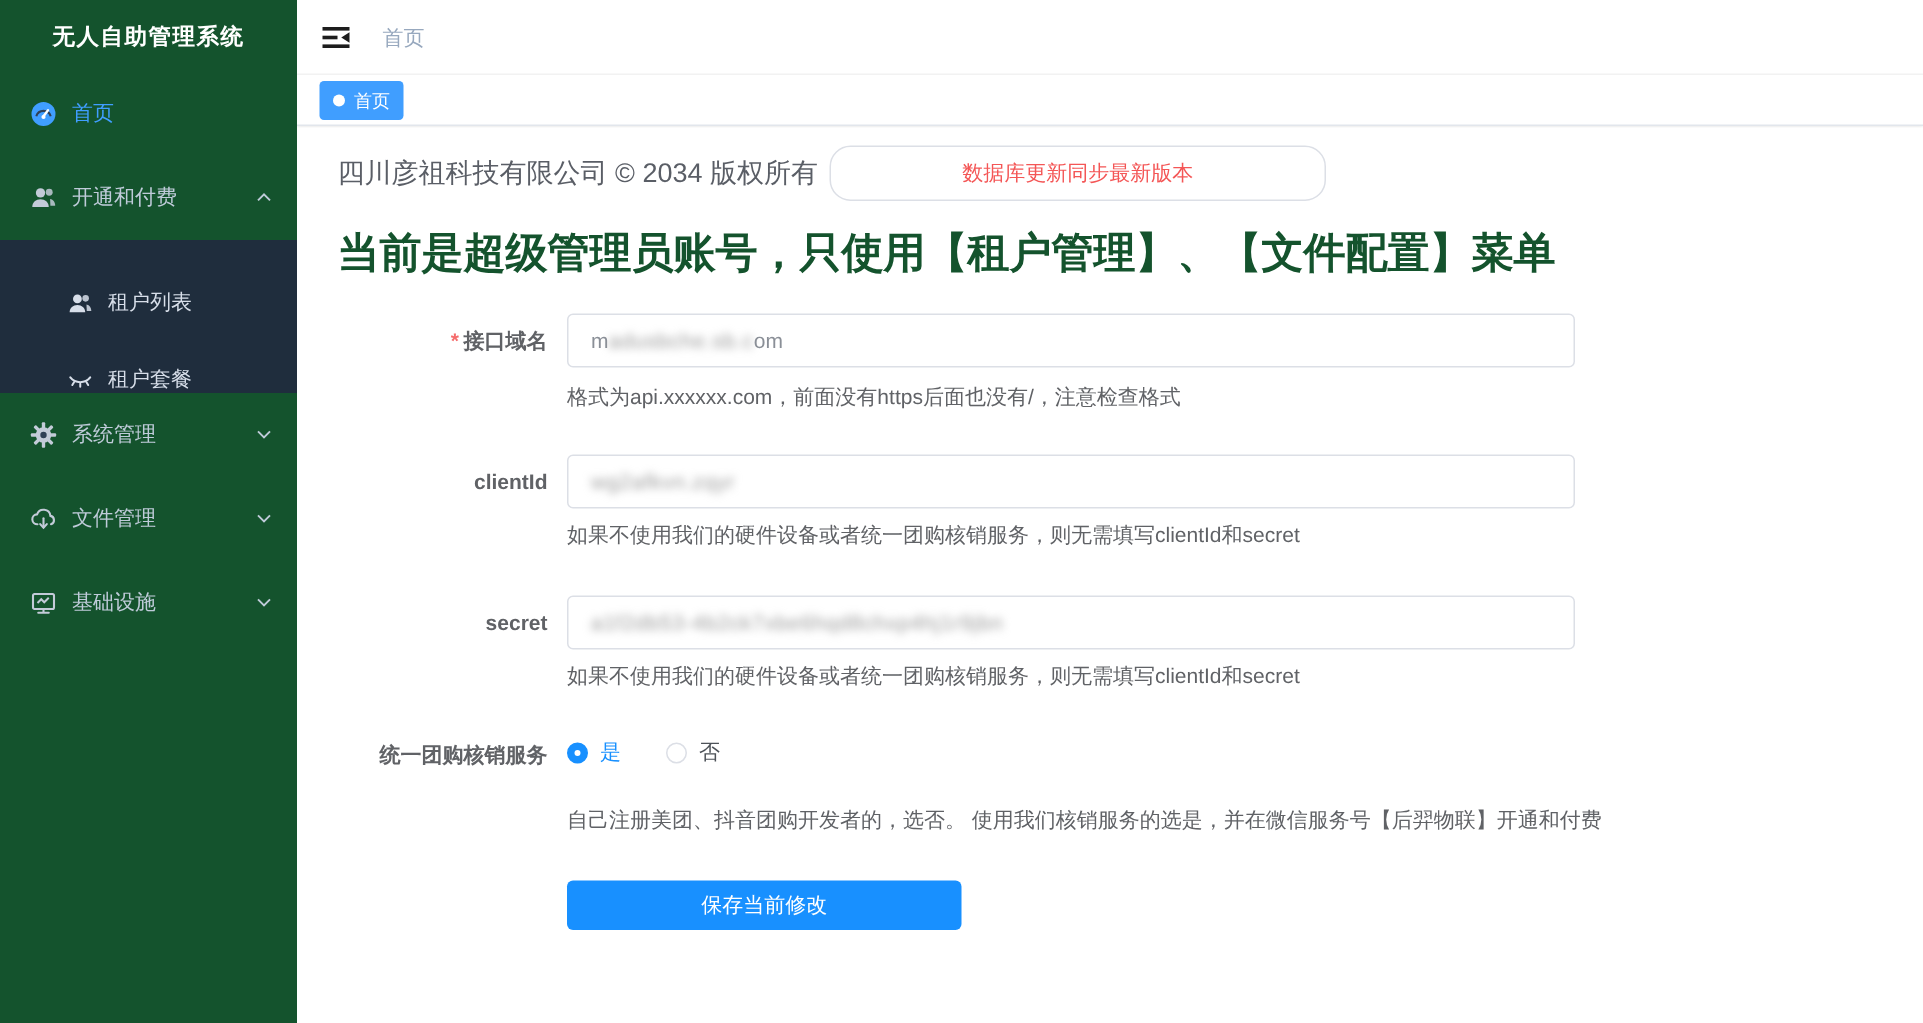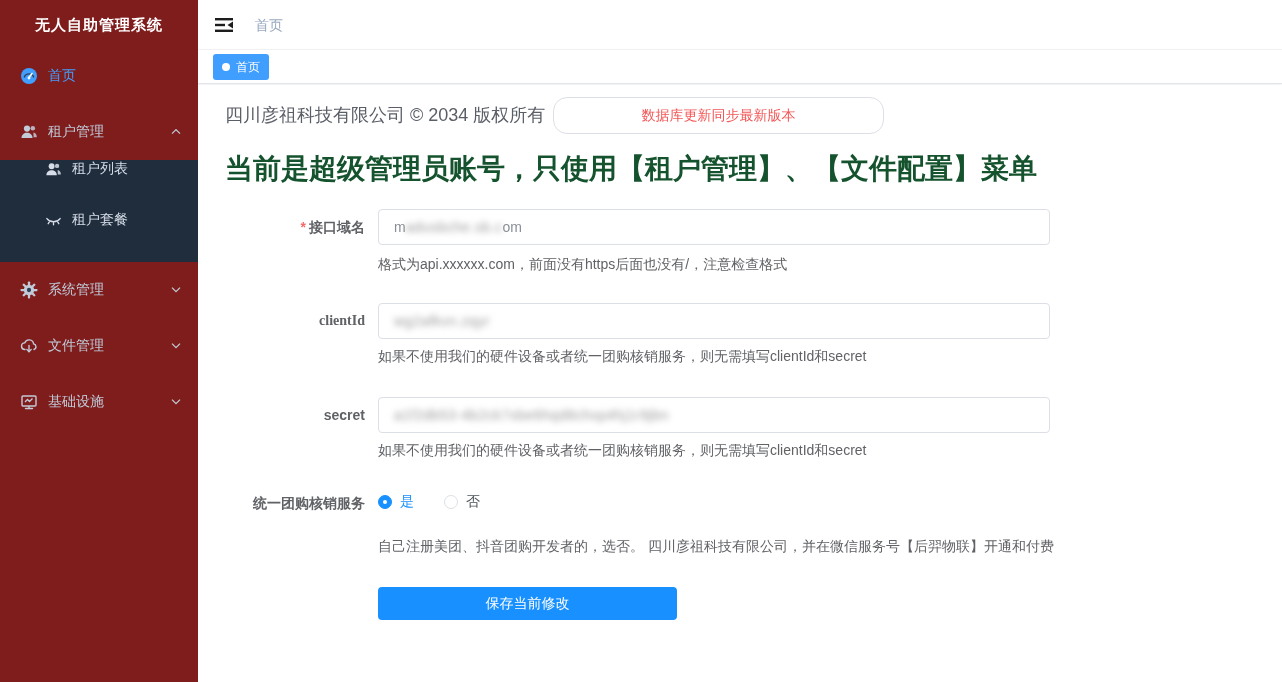--- a/index.html
+++ b/index.html
@@ -2,35 +2,35 @@
 <html><head>
 <meta charset="utf-8">
 <style>
   * { margin:0; padding:0; box-sizing:border-box; }
   html,body { width:1282px; height:682px; overflow:hidden; background:#fff;
     font-family:"Liberation Sans","DejaVu Sans",sans-serif; }
   .stage { position:relative; width:1282px; height:682px; }
 
   
   .sidebar { position:absolute; left:0; top:0; width:198px; height:682px;
-    background:#7f1d1d; z-index:5; }
+    background:#14532d; z-index:5; }
   .app-title { height:50px; line-height:50px; text-align:center; color:#ffffff;
     font-size:15px; font-weight:bold; letter-spacing:1px; }
   .menu { position:absolute; top:48px; left:0; right:0; }
   .mi { height:56px; display:flex; align-items:center; padding:0 20px;
     color:#bfcbd9; font-size:14px; cursor:pointer; position:relative; }
   .mi .mi-icon { width:18px; height:18px; margin-right:10px; display:flex;
     align-items:center; justify-content:center; flex:none; }
   .mi.active { color:#409eff; }
   .chev { position:absolute; right:18px; top:50%; width:9px; height:9px; }
   .chev svg { display:block; }
   .chev.up { transform:translateY(-60%); }
   .chev.down { transform:translateY(-60%); }
   .submenu { background:#1f2d3d; }
-  .smi { height:51px; display:flex; align-items:flex-start; padding:0 32px 0 44px;
+  .smi { height:51px; display:flex; align-items:flex-end; padding:0 32px 0 44px;
     color:#d7dee9; font-size:14px; cursor:pointer; }
   .smi .mi-icon { width:18px; height:18px; margin-right:10px; display:flex;
     align-items:center; justify-content:center; flex:none; }
 
   
   .header { position:absolute; left:198px; top:0; right:0; height:50px;
     background:#fff; border-bottom:1px solid #f4f4f4; }
   .hamburger { position:absolute; left:15px; top:14px; width:22px; height:22px;
     cursor:pointer; }
   .breadcrumb { position:absolute; left:57px; top:17px; font-size:14px;
@@ -74,21 +74,21 @@
   .r-circle { width:14px; height:14px; border-radius:50%; margin-right:8px;
     position:relative; flex:none; }
   .r-circle.on { background:#1890ff; border:1px solid #1890ff; }
   .r-circle.on::after { content:""; position:absolute; left:50%; top:50%;
     width:4px; height:4px; border-radius:50%; background:#fff;
     transform:translate(-50%,-50%); }
   .r-circle.off { background:#fff; border:1px solid #dcdfe6; }
   .r-label.on { color:#1890ff; }
   .r-label.off { color:#4d5258; }
 
-  .save-btn { position:absolute; left:180px; width:299px; height:33px;
+  .save-btn { position:absolute; left:180px; width:263px; height:33px;
     background:#1890ff; border:none; border-radius:4px; color:#fff;
     font-size:14px; cursor:pointer; }
 </style>
 </head>
 <body>
 
 <div class="stage">
 
   <aside class="sidebar">
     <div class="app-title">无人自助管理系统</div>
@@ -108,21 +108,21 @@
 
       <div class="mi">
         <span class="mi-icon">
           <svg width="18" height="18" viewBox="0 0 18 18" fill="#c3cbd8">
             <circle cx="7" cy="5.6" r="3.1"></circle>
             <path d="M1.5 15c0-3.2 2.5-5.2 5.5-5.2s5.5 2 5.5 5.2z"></path>
             <circle cx="12.8" cy="5.2" r="2.3" opacity=".85"></circle>
             <path d="M13.4 9.6c2.2.4 3.4 2.2 3.4 4.6h-3.2z" opacity=".85"></path>
           </svg>
         </span>
-        <span>租户管理</span>
+        <span>开通和付费</span>
         <span class="chev up">
           <svg width="10" height="10" viewBox="0 0 10 10">
               <polyline points="1,7 5,3 9,7" fill="none" stroke="#bfcbd9" stroke-width="1.3"></polyline>
             </svg>
         </span>
       </div>
 
       <div class="submenu">
         <div class="smi">
           <span class="mi-icon">
@@ -239,21 +239,21 @@
     <div class="f-label" style="left:7px; top:124px;">
       <span class="req">*</span><span>接口域名</span>
     </div>
     <div class="f-input" style="top:124px;">
       <span>m</span>
         <span class="masked">adusbche.sb.c</span>
         <span>om</span>
     </div>
     <div class="f-help" style="top:169px;">格式为api.xxxxxx.com，前面没有https后面也没有/，注意检查格式</div>
 
-    <div class="f-label" style="left:7px; top:218px; font-family:Liberation Serif, serif;">clientId</div>
+    <div class="f-label" style="left:7px; top:218px; font-family:Liberation Sans, sans-serif;">clientId</div>
     <div class="f-input" style="top:218px;">
       <span class="masked">wg2afkvn.zqyr</span>
     </div>
     <div class="f-help" style="top:261px;">如果不使用我们的硬件设备或者统一团购核销服务，则无需填写clientId和secret</div>
 
     <div class="f-label" style="left:7px; top:312px;">secret</div>
     <div class="f-input" style="top:312px;">
       <span class="masked">a1f2db53-4b2ck7xbe6hqd8chxp4hj1r9jbn</span>
     </div>
     <div class="f-help" style="top:355px;">如果不使用我们的硬件设备或者统一团购核销服务，则无需填写clientId和secret</div>
@@ -262,18 +262,18 @@
     <div class="radio-row" style="top:408px;">
       <span class="radio">
         <span class="r-circle on"></span>
         <span class="r-label on">是</span>
       </span>
       <span class="radio">
         <span class="r-circle off"></span>
         <span class="r-label off">否</span>
       </span>
     </div>
-    <div class="f-help" style="top:451px;">自己注册美团、抖音团购开发者的，选否。 四川彦祖科技有限公司，并在微信服务号【后羿物联】开通和付费</div>
+    <div class="f-help" style="top:451px;">自己注册美团、抖音团购开发者的，选否。 使用我们核销服务的选是，并在微信服务号【后羿物联】开通和付费</div>
 
     <button class="save-btn" style="top:502px;">保存当前修改</button>
 
   </main>
 </div>
 
 </body></html>

